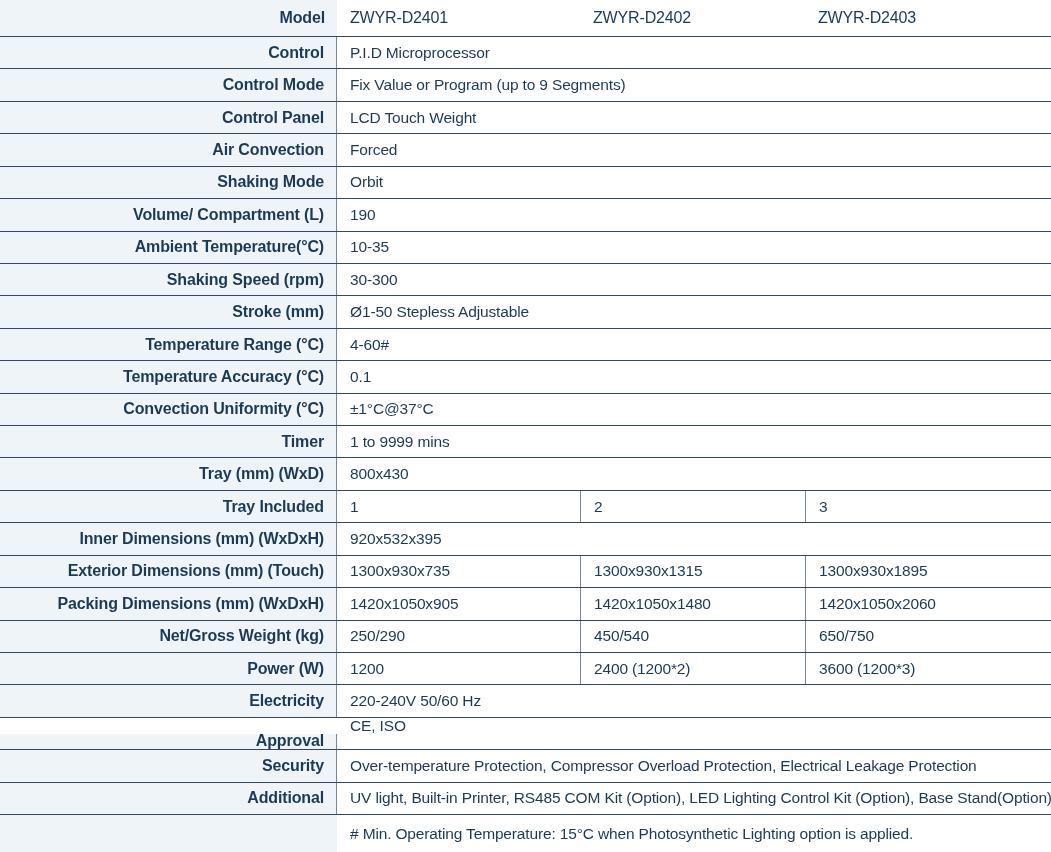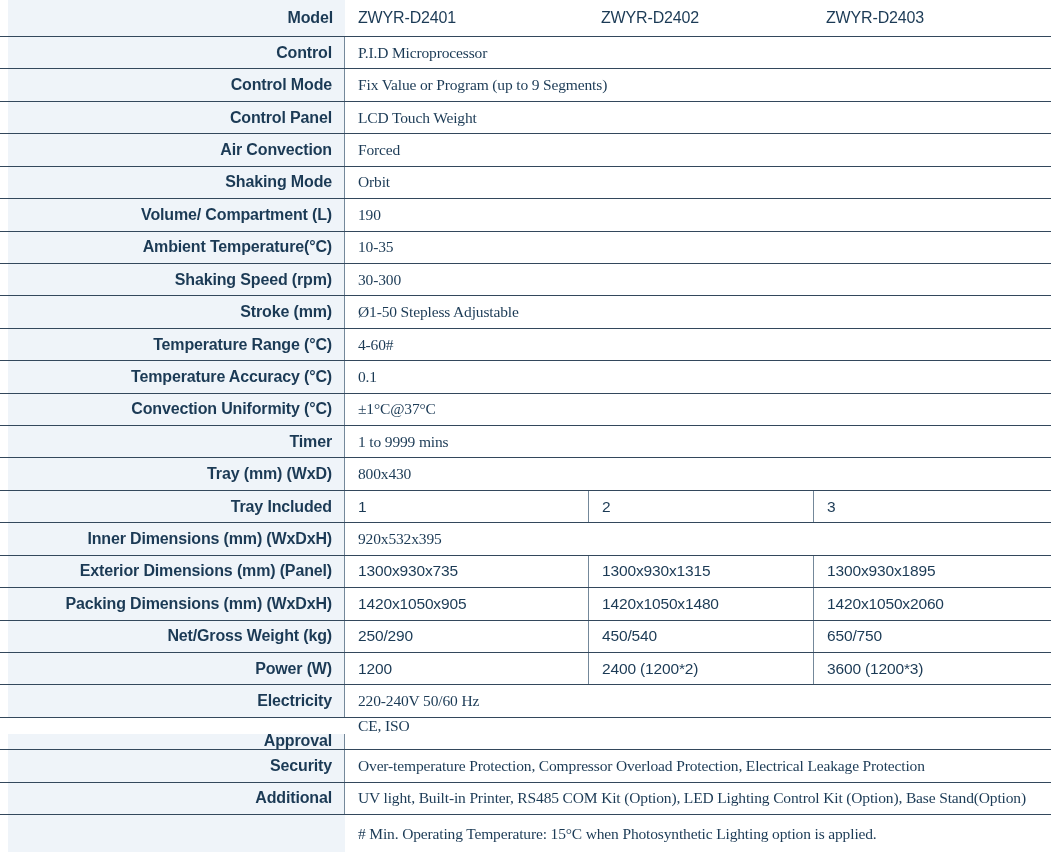--- a/index.html
+++ b/index.html
@@ -11,36 +11,36 @@
   }
   *{box-sizing:border-box;}
   html,body{margin:0;padding:0;}
   body{
     width:1051px;height:852px;background:var(--value-bg);
     font-family:"Liberation Sans", sans-serif;color:var(--text);
   }
   .spec-table{display:flex;flex-direction:column;width:1051px;height:852px;}
   .row{
     display:grid;grid-template-columns:337px 243px 225px 246px;
-    flex:1;min-height:0;border-bottom:1px solid var(--border-dark);padding-left:8px;
+    flex:1;min-height:0;border-bottom:1px solid var(--border-dark);
   }
   .row.header{flex:0 0 37px;}
   .row.footnote{flex:0 0 37px;border-bottom:none;}
   .cell{
     display:flex;align-items:center;overflow:hidden;white-space:nowrap;
     font-size:15.5px;letter-spacing:-0.15px;
   }
   .label{
     justify-content:flex-end;text-align:right;background:var(--label-bg);
     font-weight:bold;font-size:16px;padding-right:12px;
     border-right:1px solid var(--border-light);
   }
   .row.header .label,.row.footnote .label{border-right:none;}
   .value{padding-left:13px;background:var(--value-bg);}
-  .value.span{grid-column:2 / 5;font-family:Liberation Serif, serif;}
+  .value.span{grid-column:2 / 5;}
   .value.sep{border-left:1px solid var(--border-light);}
   .row.header .value{font-weight:normal;font-size:16px;border-left:none;}
 </style>
 </head>
 <body>
 
 <div class="spec-table">
 
   <div class="row header">
     <div class="cell label">Model</div>
@@ -125,21 +125,21 @@
     <div class="cell value sep">2</div>
     <div class="cell value sep">3</div>
   </div>
 
   <div class="row">
     <div class="cell label">Inner Dimensions (mm) (WxDxH)</div>
     <div class="cell value span">920x532x395</div>
   </div>
 
   <div class="row">
-    <div class="cell label">Exterior Dimensions (mm) (Panel)</div>
+    <div class="cell label">Exterior Dimensions (mm) (Touch)</div>
     <div class="cell value">1300x930x735</div>
     <div class="cell value sep">1300x930x1315</div>
     <div class="cell value sep">1300x930x1895</div>
   </div>
 
   <div class="row">
     <div class="cell label">Packing Dimensions (mm) (WxDxH)</div>
     <div class="cell value">1420x1050x905</div>
     <div class="cell value sep">1420x1050x1480</div>
     <div class="cell value sep">1420x1050x2060</div>

